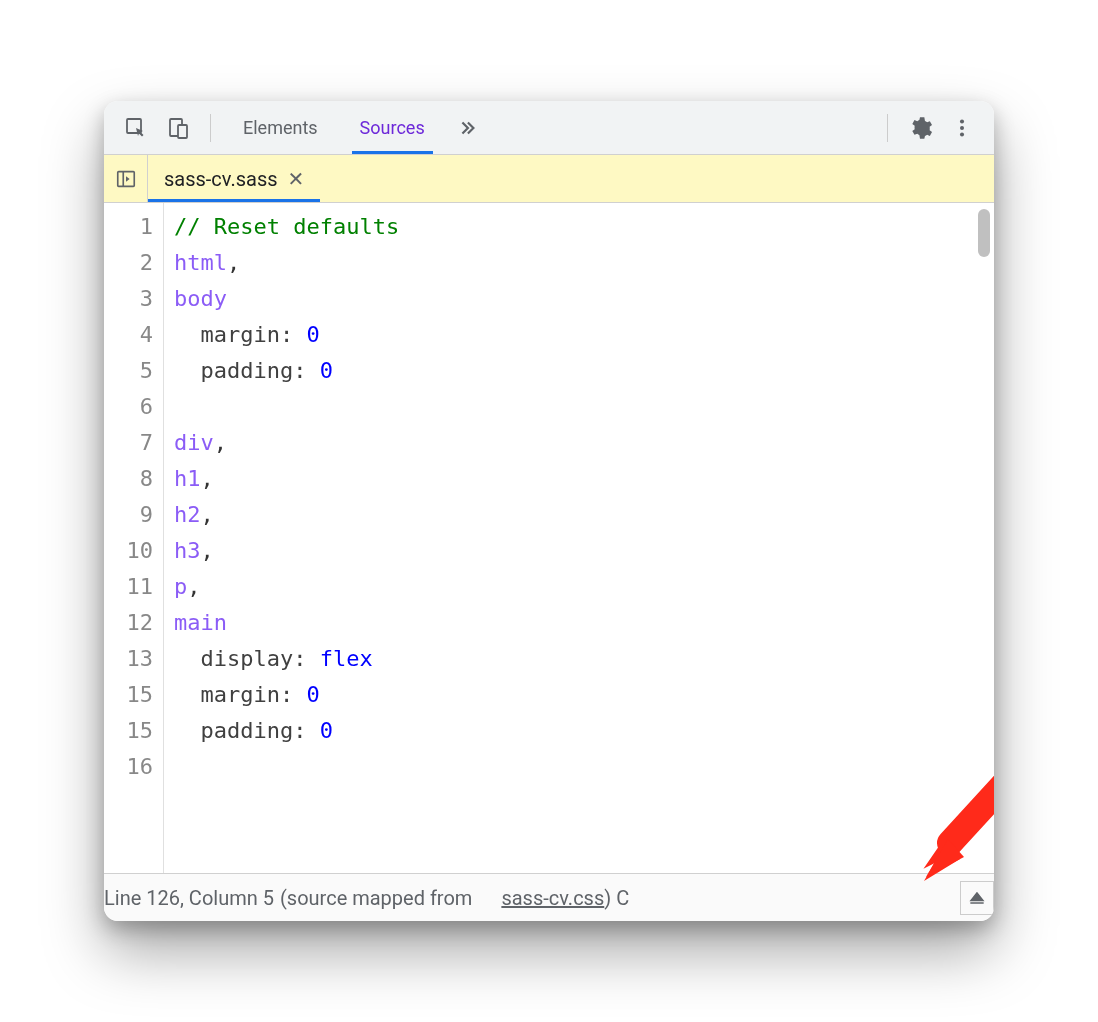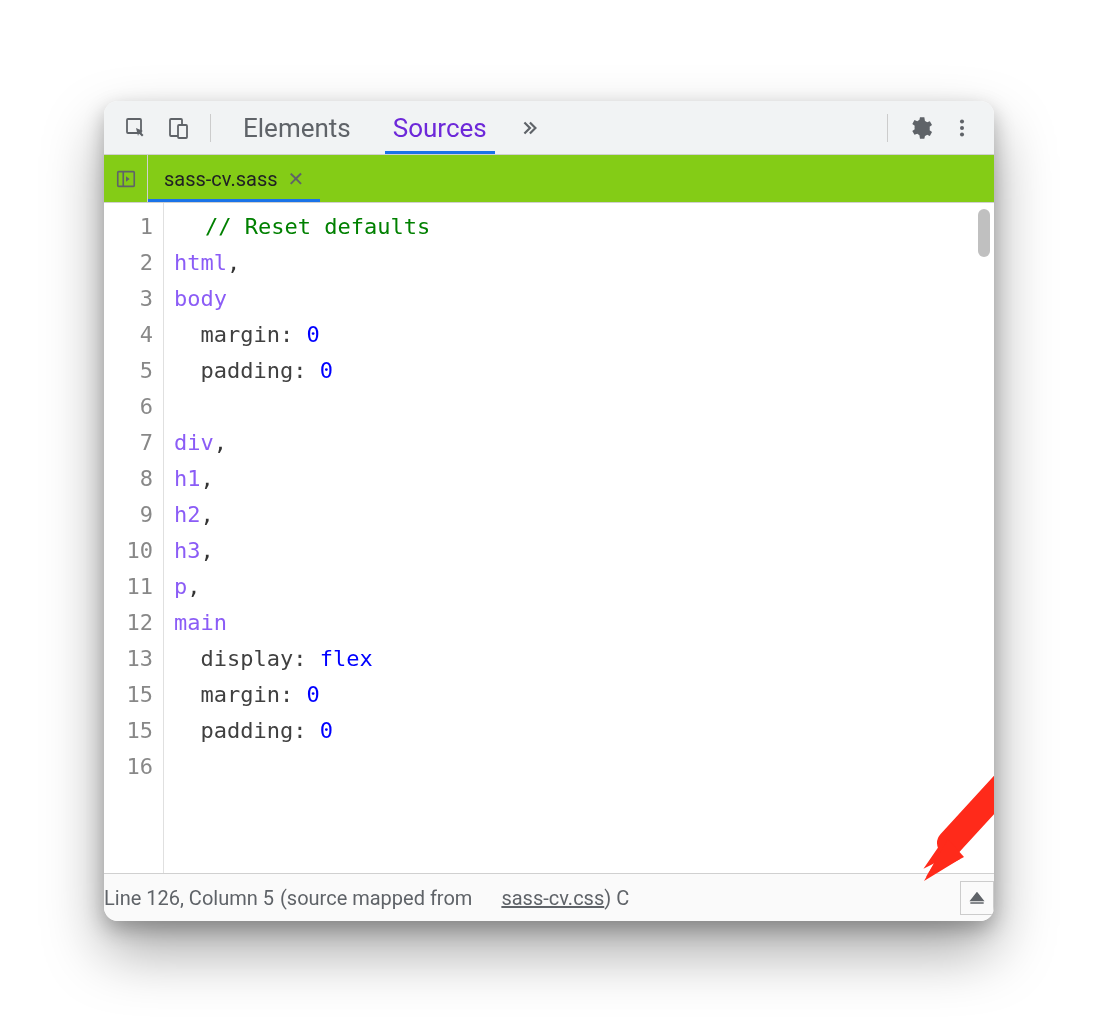--- a/index.html
+++ b/index.html
@@ -61,39 +61,39 @@
 .toolbar .sep {
   width: 1px; height: 28px;
   background: #ccc;
   margin: 0 8px;
 }
 .tab {
   padding: 0 18px;
   height: 100%;
   display: flex;
   align-items: center;
-  font-size: 26px;
+  font-size: 18px;
   color: #5f6368;
   cursor: pointer;
   position: relative;
 }
 .tab.active {
   color: #6d28d9;
 }
 .tab.active::after {
   content: "";
   position: absolute;
   bottom: 0; left: 10px; right: 10px;
   height: 3px;
   background: #1a73e8;
 }
 .spacer { flex: 1; }
 .file-tabs {
   height: 48px;
-  background: #84cc16;
+  background: #fef9c3;
   border-bottom: 1px solid #d0d0d0;
   display: flex;
   align-items: center;
 }
 .nav-toggle {
   width: 44px; height: 100%;
   display: flex; align-items: center; justify-content: center;
   color: #5f6368;
   border-right: 1px solid #d0d0d0;
   cursor: pointer;
@@ -141,21 +141,21 @@
 .code {
   flex: 1;
   padding: 6px 10px;
   font-family: Menlo, Consolas, monospace;
   font-size: 22px;
   line-height: 36px;
   white-space: pre;
   color: #333;
   overflow: hidden;
 }
-.comment { color: #008000; margin-left: 31px; }
+.comment { color: #008000; }
 .selector { color: #8b5cf6; }
 .prop { color: #404040; }
 .value { color: #0000ff; }
 .comma { color: #333; }
 .scrollthumb {
   position: absolute;
   right: 4px;
   top: 6px;
   width: 12px;
   height: 48px;

